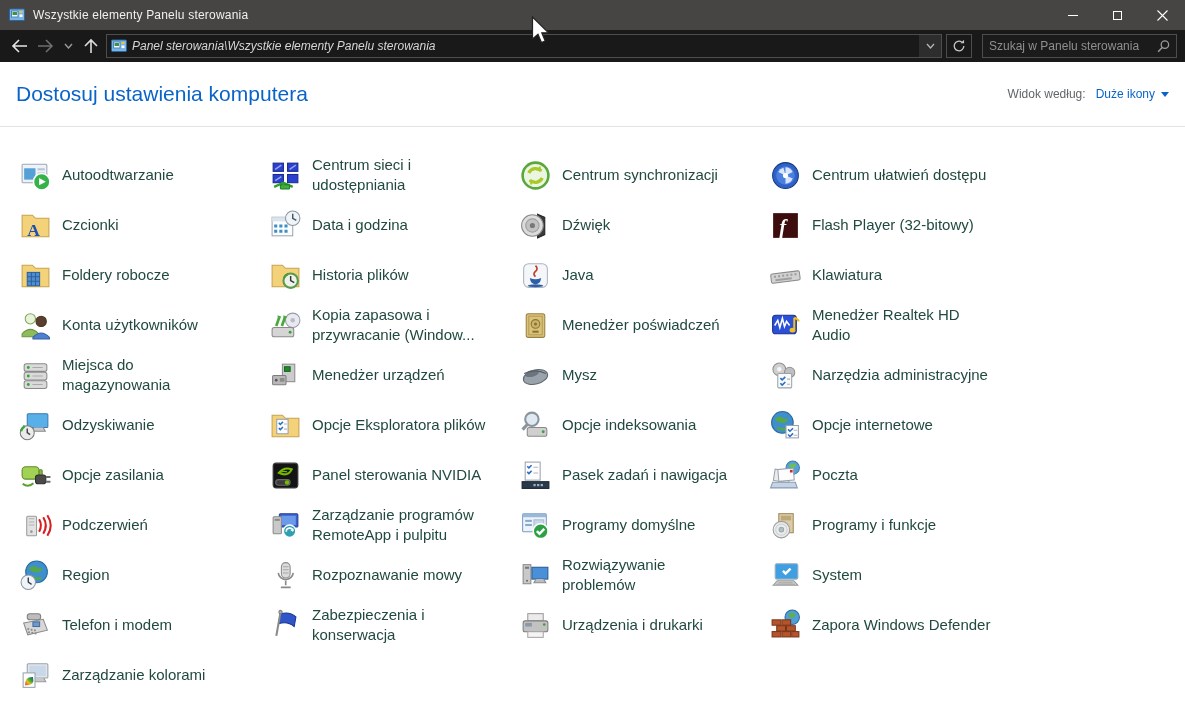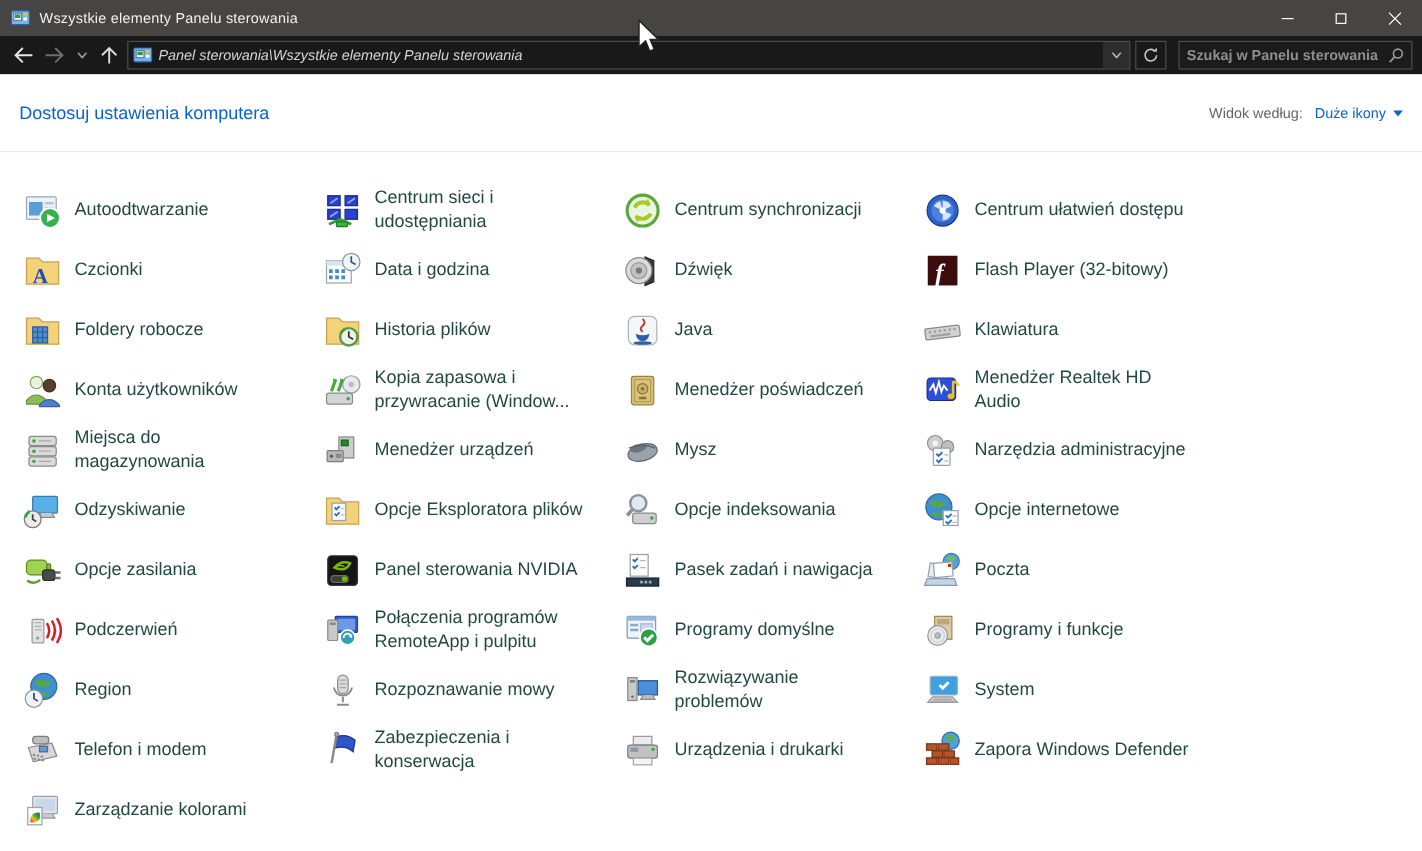--- a/index.html
+++ b/index.html
@@ -21,26 +21,26 @@
   .nav-btn { width:26px; height:32px; display:flex; align-items:center; justify-content:center; flex:none; }
   .nav-btn.narrow { width:20px; }
   .addressbar { width:836px; height:24px; margin-left:2px; border:1px solid #4d4d4d; background:#191919;
     display:flex; align-items:center; flex:none;font-style:italic; }
   .addr-icon { width:16px; height:16px; margin:0 5px 0 4px; flex:none; }
   .addr-text { color:#d5d5d5; font-size:12px; white-space:nowrap; }
   .addr-spacer { flex:1; }
   .addr-drop { width:22px; height:22px; background:#2d2d2d; display:flex; align-items:center; justify-content:center; flex:none; }
   .refresh-btn { width:26px; height:24px; margin-left:4px; border:1px solid #4d4d4d; display:flex; align-items:center; justify-content:center; flex:none; }
   .searchbox { flex:1; height:24px; margin-left:10px; border:1px solid #4d4d4d; background:#1b1b1b;
-    display:flex; align-items:center; padding:0 6px;font-weight:bold; }
+    display:flex; align-items:center; padding:0 6px; }
   .search-placeholder { color:#8f8f8f; font-size:12px; flex:1; white-space:nowrap; }
 
   
   .header { height:65px; background:#fff; border-bottom:1px solid #e2e2e2; display:flex; align-items:center; padding:0 16px; }
-  .header-title { color:#0a64c8; font-size:15px; }
+  .header-title { color:#0a64c8; font-size:21px; }
   .view-by { margin-left:auto; display:flex; font-size:12px; }
   .view-label { color:#616569; margin-right:10px; }
   .view-value { color:#0a64c8; display:flex; align-items:center; cursor:pointer; }
   .tri { width:0; height:0; border-left:4px solid transparent; border-right:4px solid transparent;
     border-top:5px solid #0a64c8; margin-left:6px; display:inline-block; }
 
   
   .content { padding:23px 14px 0 17px; background:#fff; }
   .grid { display:grid; grid-template-columns:repeat(4,250px); grid-auto-rows:50px; }
   .item { display:flex; align-items:center; cursor:pointer; }
@@ -529,21 +529,21 @@
             <svg viewBox="0 0 32 32">
               <rect x="10" y="4.5" width="18" height="13" rx="1" fill="#3a5fd0" stroke="#26418f"></rect>
               <rect x="12" y="6.5" width="14" height="9" fill="#6a9ae8"></rect>
               <rect x="4" y="7.5" width="8" height="16.5" rx="1" fill="#c9c9c9" stroke="#8a8a8a"></rect>
               <rect x="5.5" y="9.5" width="5" height="2" fill="#8a8a8a"></rect>
               <circle cx="20" cy="21.5" r="6" fill="#2fa0b4" stroke="#fff" stroke-width="1.3"></circle>
               <path d="M16.8 22 a3.2 3.2 0 0 1 6.4 -0.5" stroke="#fff" stroke-width="1.5" fill="none"></path>
               <path d="M23.8 19 l-0.4 3 -2.6 -1.4z" fill="#fff"></path>
             </svg>
           </span>
-          <span class="lbl">Połączenia programów
+          <span class="lbl">Zarządzanie programów
 RemoteApp i pulpitu</span>
         </div>
         <div class="item">
           <span class="ic">
             <svg viewBox="0 0 32 32">
               <rect x="3.5" y="4.5" width="23" height="17.5" rx="1" fill="#edf3fa" stroke="#7a9ac0"></rect>
               <rect x="3.5" y="4.5" width="23" height="3.5" fill="#9ab8d8"></rect>
               <rect x="6" y="10.5" width="6.5" height="2" fill="#8aa8c8"></rect>
               <rect x="6" y="14.5" width="6.5" height="2" fill="#8aa8c8"></rect>
               <rect x="14.5" y="10.5" width="9.5" height="8" fill="#c9d8ea" stroke="#a8bcd2"></rect>

